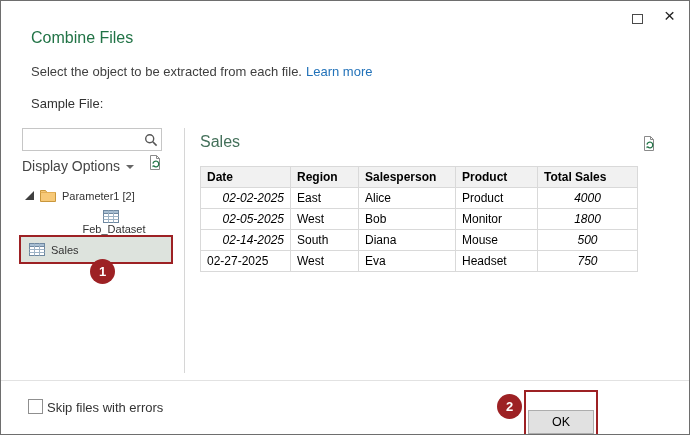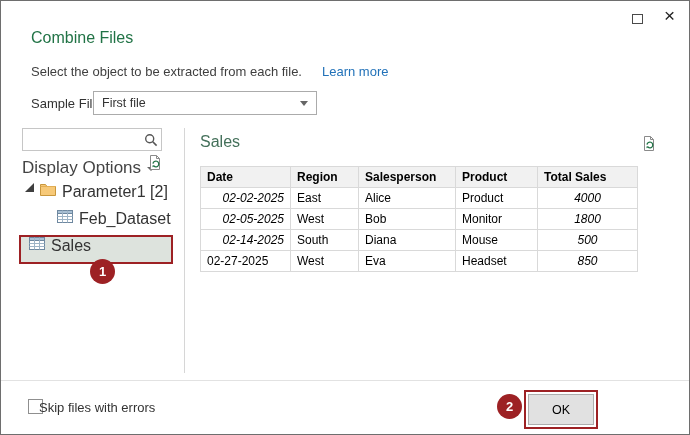--- a/index.html
+++ b/index.html
@@ -11,56 +11,56 @@
     border: 1px solid #6e6e6e;
     font-family: "Liberation Sans", "DejaVu Sans", sans-serif;
     color: #333;
     overflow: hidden;
   }
   
   .restore-box { position:absolute; right:46px; top:13px; width:11px; height:10px; border:1px solid #4a4a4a; cursor:pointer; }
   .close-x { position:absolute; right:14px; top:5px; font-size:19px; color:#1f1f1f; line-height:1; cursor:pointer; }
   .title { position:absolute; left:30px; top:28px; font-size:16px; color:var(--title,#217346); }
   .subtitle { position:absolute; left:30px; top:63px; font-size:13px; color:#3f3f3f; }
-  .subtitle a { color:var(--link,#2272b9); text-decoration:none; margin-left:20px; cursor:pointer; }
+  .subtitle a { color:var(--link,#2272b9); text-decoration:none; margin-left:4px; cursor:pointer; }
   
   .sample-label { position:absolute; left:30px; top:95px; font-size:13px; color:#333; }
   .dropdown { position:absolute; left:92px; top:90px; width:224px; height:24px; border:1px solid #ababab; background:#fff; font-size:12.5px; display:flex; align-items:center; padding:0 8px; cursor:pointer; }
   .dropdown .arrow { margin-left:auto; width:0; height:0; border-left:4px solid transparent; border-right:4px solid transparent; border-top:5px solid #666; }
   
   .searchbox { position:absolute; left:21px; top:127px; width:140px; height:23px; border:1px solid #c6c6c6; display:flex; align-items:center; background:#fff; }
   .searchbox input { flex:1; min-width:0; border:0; outline:0; padding:0 5px; font:12px "Liberation Sans", sans-serif; }
   .search-icon { width:20px; display:flex; align-items:center; justify-content:center; cursor:pointer; }
-  .display-options { position:absolute; left:21px; top:157px; font-size:17px; color:#444; display:flex; align-items:center; gap:6px; cursor:pointer; }
+  .display-options { position:absolute; left:21px; top:157px; font-size:14px; color:#444; display:flex; align-items:center; gap:6px; cursor:pointer; }
   .caret-down { width:0; height:0; border-left:4px solid transparent; border-right:4px solid transparent; border-top:4px solid #666; margin-top:2px; }
   .refresh-doc-left { position:absolute; left:146px; top:153px; cursor:pointer; }
   .refresh-doc-preview { position:absolute; left:640px; top:134px; cursor:pointer; }
   .tree { position:absolute; left:20px; top:182px; width:150px; }
-  .tree-row { height:25px; display:flex; align-items:flex-start; font-size:16px; margin-bottom:2px; cursor:pointer; color:#333; }
-  .ind-0 { padding-left:4px; } .ind-1 { padding-left:8px; } .ind-2 { padding-left:36px; }
+  .tree-row { height:25px; display:flex; align-items:center; font-size:11px; margin-bottom:2px; cursor:pointer; color:#333; }
+  .ind-0 { padding-left:4px; } .ind-1 { padding-left:8px; } .ind-2 { padding-left:36px;flex-direction:column; }
   .tree-row.selected { background:#dde3dd; outline:2px solid var(--annotation,#9d2124); }
   .tri { width:0; height:0; border-bottom:9px solid #3f3f3f; border-left:9px solid transparent; margin-right:6px; }
   .ticon { margin-right:6px; display:flex; }
   
   .vsep { position:absolute; left:183px; top:127px; width:1px; height:245px; background:#d6d6d6; }
   .hsep { position:absolute; left:0; top:379px; width:690px; height:1px; background:#e2e2e2; }
   
   .preview-title { position:absolute; left:199px; top:132px; font-size:16px; color:var(--preview_title,#44705a); }
   .preview-table { position:absolute; left:199px; top:165px; border-collapse:collapse; font-size:12px; background:#fff; }
   .preview-table th, .preview-table td { border:1px solid #d9d9d9; padding:2px 6px; height:21px; text-align:left; white-space:nowrap; color:#000; }
   .preview-table th { font-weight:bold; background:#f1f1f1; }
   .preview-table th:nth-child(1){ width:90px; } .preview-table th:nth-child(2){ width:68px; }
   .preview-table th:nth-child(3){ width:97px; } .preview-table th:nth-child(4){ width:82px; }
   .preview-table th:nth-child(5){ width:100px; }
   .preview-table td:nth-child(5){ text-align:center; font-style:italic; }
   .preview-table tbody tr:nth-child(-n+3) td:nth-child(1){ text-align:right; font-style:italic; }
   
   .checkbox { position:absolute; left:27px; top:398px; width:15px; height:15px; border:1px solid #8f8f8f; background:#fff; cursor:pointer; font-size:11px; line-height:13px; text-align:center; }
-  .checkbox-label { position:absolute; left:38px; top:399px; font-size:13px; color:#333; }
-  .btn { width:66px; height:31px; background:#e1e1e1; border:1px solid #adadad; font:12.5px "Liberation Sans", sans-serif; color:#000; cursor:pointer; }
+  .checkbox-label { position:absolute; left:46px; top:399px; font-size:13px; color:#333; }
+  .btn { width:66px; height:24px; background:#e1e1e1; border:1px solid #adadad; font:12.5px "Liberation Sans", sans-serif; color:#000; cursor:pointer;margin-top:16px; }
   .ok-wrap { position:absolute; left:523px; top:389px; border:2px solid var(--annotation,#9d2124); padding:2px; line-height:0; }
   .cancel-btn { position:absolute; left:606px; top:393px; }
   
   .badge { position:absolute; width:25px; height:25px; border-radius:50%; background:var(--annotation,#9d2124); color:#fff; font-size:13px; font-weight:bold; display:flex; align-items:center; justify-content:center; }
   .badge-1 { left:89px; top:258px; }
   .badge-2 { left:496px; top:393px; }
 </style>
 </head>
 <body>
 
@@ -69,24 +69,20 @@
   <span class="restore-box"></span>
   <span class="close-x">×</span>
 
   <div class="title">Combine Files</div>
 
   <div class="subtitle">
     <span>Select the object to be extracted from each file.</span><a>Learn more</a>
   </div>
 
   <div class="sample-label">Sample File:</div>
-  <div class="dropdown">
-    <span>First file</span>
-    <span class="arrow"></span>
-  </div>
 
   <div class="searchbox">
     <input type="text" placeholder="" style="">
     <span class="search-icon">
       <svg width="14" height="14" viewBox="0 0 14 14">
           <circle cx="5.7" cy="5.7" r="4" fill="none" stroke="#555" stroke-width="1.4"></circle>
           <line x1="8.8" y1="8.8" x2="12.6" y2="12.6" stroke="#555" stroke-width="1.6"></line>
         </svg>
     </span>
   </div>
@@ -181,21 +177,21 @@
           <td>South</td>
           <td>Diana</td>
           <td>Mouse</td>
           <td>500</td>
         </tr>
         <tr>
           <td>02-27-2025</td>
           <td>West</td>
           <td>Eva</td>
           <td>Headset</td>
-          <td>850</td>
+          <td>750</td>
         </tr>
       </tbody>
   </table>
 
   <div class="hsep"></div>
 
   <span class="checkbox"></span>
   <span class="checkbox-label">Skip files with errors</span>
 
   <div class="badge badge-1">1</div>

